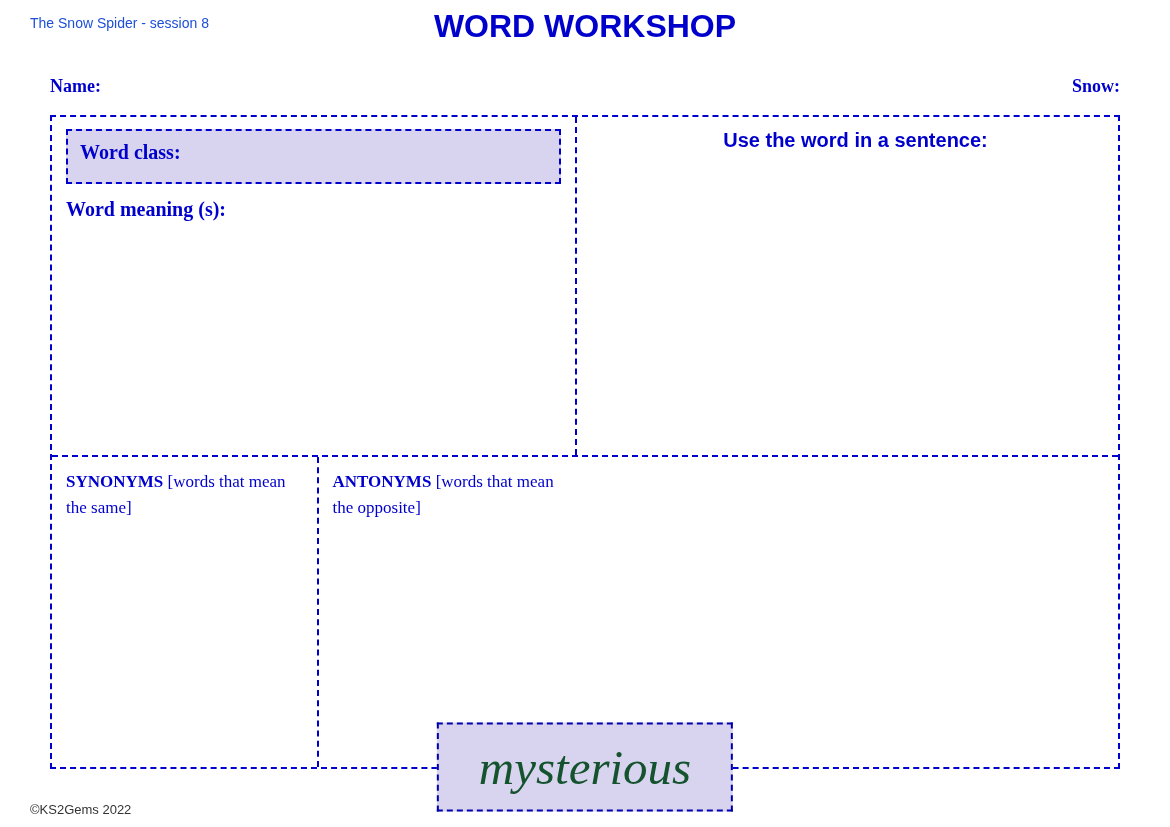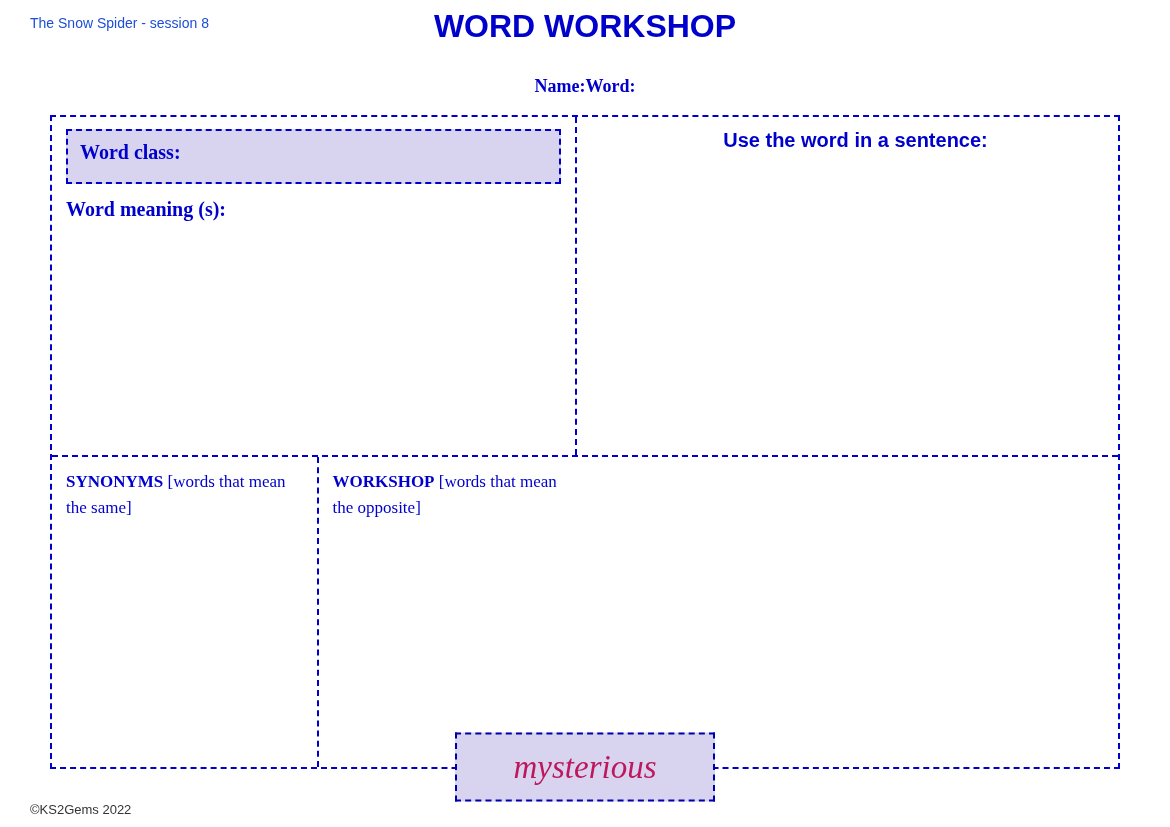--- a/index.html
+++ b/index.html
@@ -44,21 +44,21 @@
       color: #0000cc;
       font-family: Arial, sans-serif;
       position: absolute;
       left: 0;
       right: 0;
       top: 8px;
     }
 
     .name-date-row {
       display: flex;
-      justify-content: center;
+      justify-content: space-between;
       margin: 18px 20px;
       margin-top: 45px;
     }
 
     .name-label, .date-label {
       font-size: 18px;
       font-weight: bold;
       color: #0000cc;
       font-family: 'Comic Sans MS', cursive;
     }
@@ -131,22 +131,22 @@
 
     .center-word-box {
       border: 2px dashed #0000aa;
       background: #d8d4f0;
       padding: 14px 40px;
       min-width: 260px;
       text-align: center;
     }
 
     .center-word-text {
-      font-size: 33px;
-      color: #be185d;
+      font-size: 49px;
+      color: #14532d;
       font-family: 'Comic Sans MS', cursive;
       font-style: italic;
     }
 
     
     .bottom-section {
       display: flex;
       height: 310px;
     }
 
@@ -215,21 +215,21 @@
 <div class="page">
 
   <div class="top-bar">
     <span class="session-label">The Snow Spider - session 8</span>
   </div>
 
   <div class="main-title">WORD WORKSHOP</div>
 
   <div class="name-date-row">
     <span class="name-label">Name:</span>
-    <span class="date-label">Word:</span>
+    <span class="date-label">Snow:</span>
   </div>
 
   <div class="main-grid-wrapper">
 
     <div class="top-section">
 
       <div class="left-panel">
         <div class="word-class-box">
           <span class="word-class-label">Word class:</span>
         </div>
@@ -252,21 +252,21 @@
 
 
       <div class="bottom-col-2">
         <div class="synonyms-label">
           <span class="synonyms-bold">SYNONYMS</span><span> [words that mean the same]</span>
         </div>
       </div>
 
       <div class="bottom-col-3">
         <div class="antonyms-label">
-          <span class="antonyms-bold">WORKSHOP</span><span> [words that mean the opposite]</span>
+          <span class="antonyms-bold">ANTONYMS</span><span> [words that mean the opposite]</span>
         </div>
       </div>
 
     </div>
 
   </div>
 
   <div class="footer">
     <span>©KS2Gems 2022</span>
   </div>

